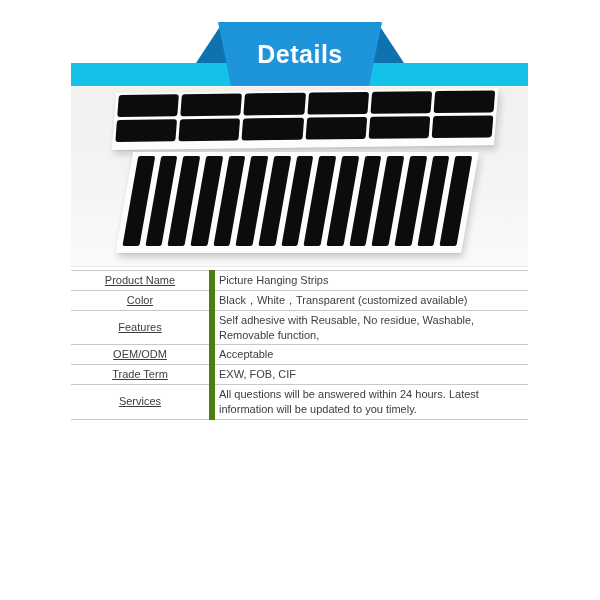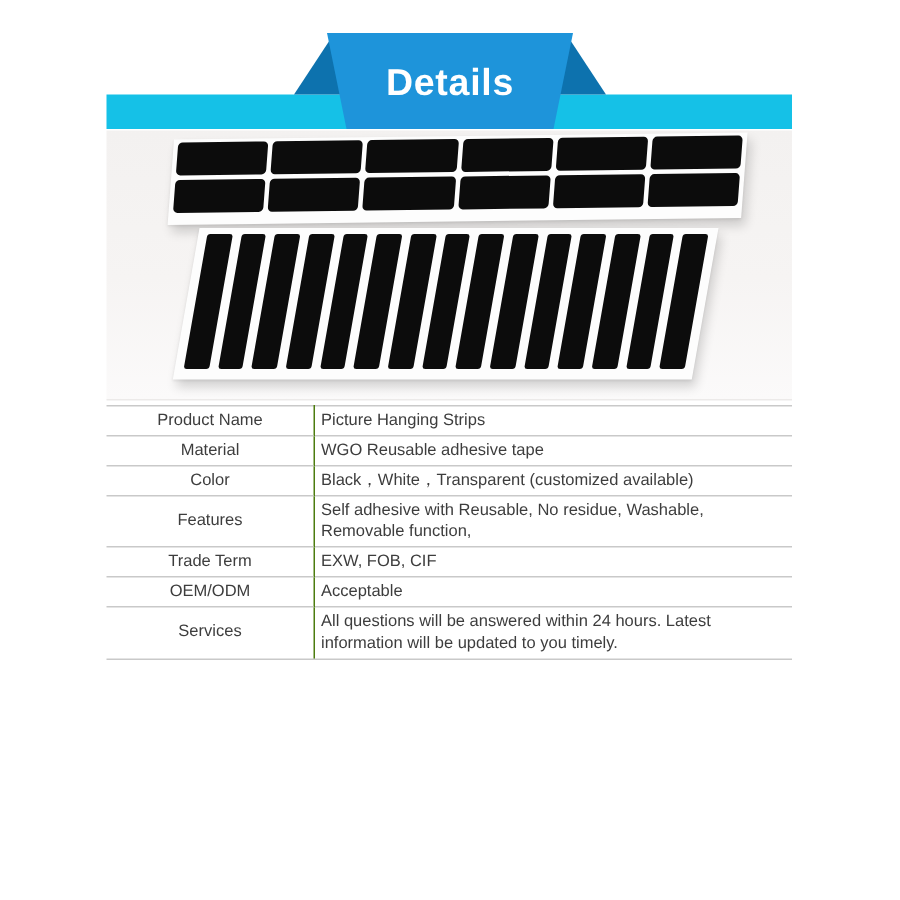--- a/index.html
+++ b/index.html
@@ -44,21 +44,21 @@
   .spec-wrap { position:absolute; left:71px; top:270px; width:457px; }
   table.spec {
     border-collapse:collapse; width:457px; table-layout:fixed;
     font-size:11px; color:#3d3d3d;
   }
   table.spec td {
     border-top:1px solid #c9c9c9; padding:2px 4px; vertical-align:middle;
     line-height:1.35;
   }
   table.spec tr:last-child td { border-bottom:1px solid #c9c9c9; }
-  td.label { width:130px; text-align:center; border-right:1px solid #4d7c0f; }
+  td.label { width:130px; text-align:center; border-right:6px solid #4d7c0f;text-decoration:underline; }
   td.value { padding-left:11px; white-space:pre-line; }
 </style>
 </head>
 <body style="--pad: #0c0c0c; --sheet: #fdfdfd;">
 
 <div class="page">
 
   <svg class="banner-svg" width="600" height="92" viewBox="0 0 600 92">
     <rect x="71" y="63" width="457" height="23" fill="#15c1e7"></rect>
     <polygon points="221,25 196,63 240,63" fill="#0d72ae"></polygon>
@@ -102,39 +102,35 @@
   </div>
 
   <div class="spec-wrap">
     <table class="spec">
       <tbody>
           <tr>
             <td class="label">Product Name</td>
             <td class="value">Picture Hanging Strips</td>
           </tr>
           <tr>
-            <td class="label">Material</td>
-            <td class="value">WGO Reusable adhesive tape</td>
-          </tr>
-          <tr>
             <td class="label">Color</td>
             <td class="value">Black，White，Transparent (customized available)</td>
           </tr>
           <tr>
             <td class="label">Features</td>
             <td class="value">Self adhesive with Reusable, No residue, Washable,
 Removable function,</td>
           </tr>
           <tr>
+            <td class="label">OEM/ODM</td>
+            <td class="value">Acceptable</td>
+          </tr>
+          <tr>
             <td class="label">Trade Term</td>
             <td class="value">EXW, FOB, CIF</td>
-          </tr>
-          <tr>
-            <td class="label">OEM/ODM</td>
-            <td class="value">Acceptable</td>
           </tr>
           <tr>
             <td class="label">Services</td>
             <td class="value">All questions will be answered within 24 hours. Latest
 information will be updated to you timely.</td>
           </tr>
         </tbody>
     </table>
   </div>
 

